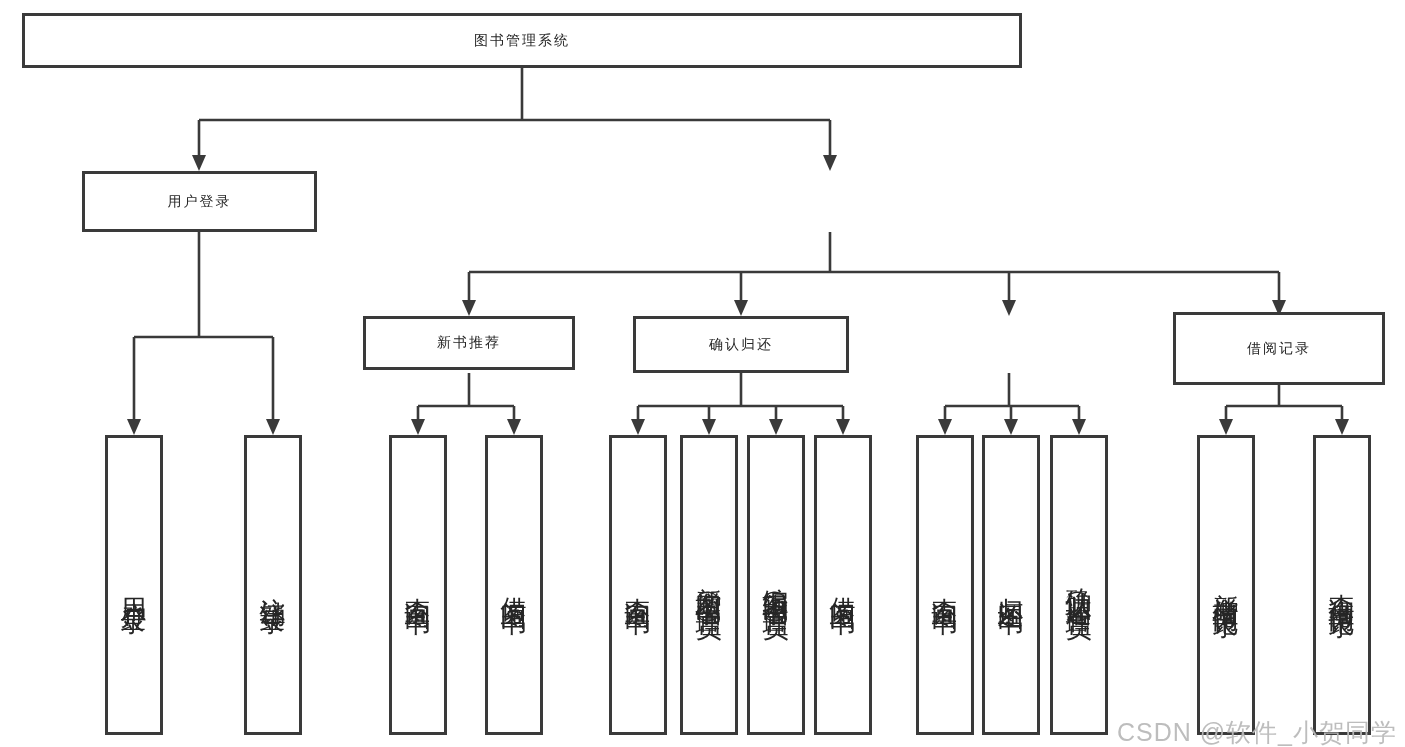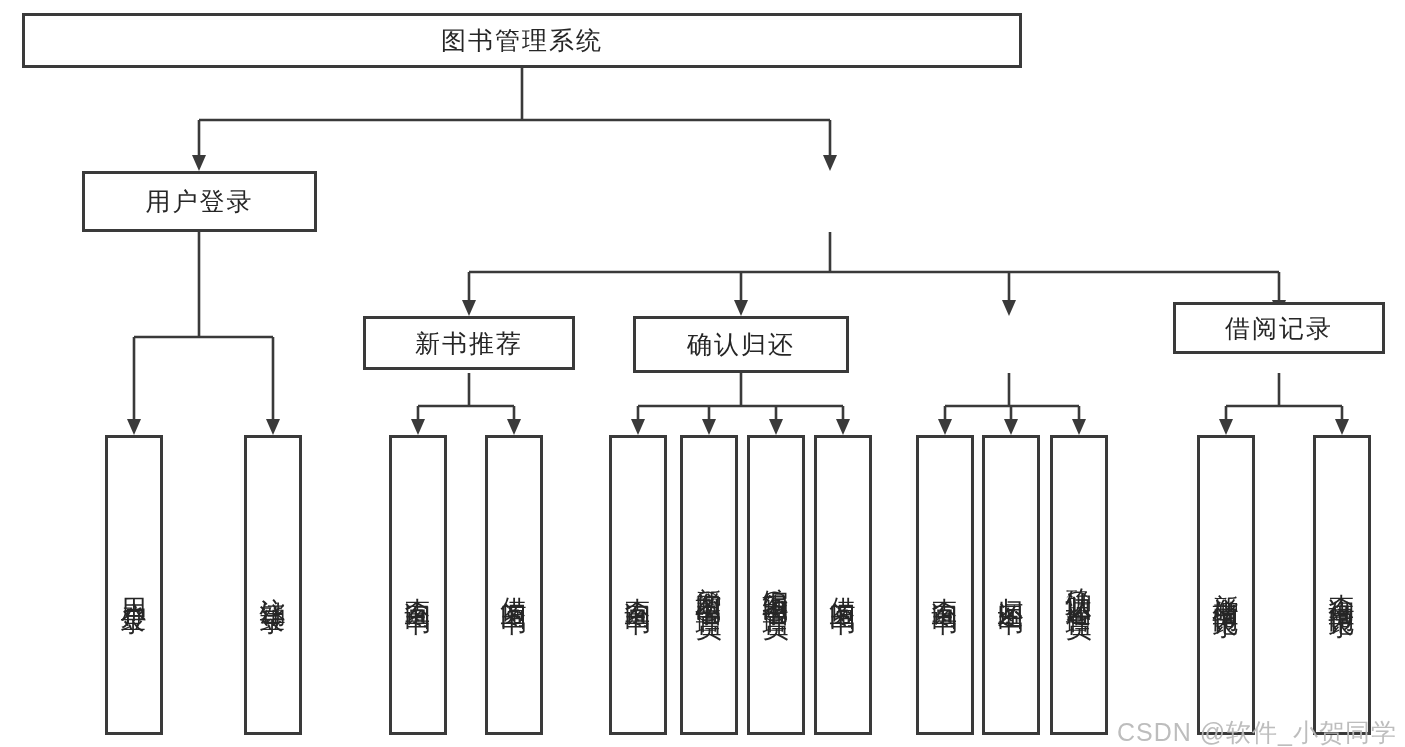--- a/index.html
+++ b/index.html
@@ -34,21 +34,21 @@
     position: absolute;
     box-sizing: border-box;
     border: 3px solid #3a3a3a;
     background: #ffffff;
     display: flex;
     align-items: center;
     justify-content: center;
     color: #262626;
   }
   .box.h span {
-    font-size: 25px;
+    font-size: 14px;
     letter-spacing: 2px;
     white-space: nowrap;
   }
   .box.v span {
     writing-mode: vertical-rl;
     font-size: 26px;
     letter-spacing: 4px;
     line-height: 1;
   }
   .watermark {
@@ -110,21 +110,21 @@
   <div class="box h" style="left:82px;top:171px;width:235px;height:61px">
     <span>用户登录</span>
   </div>
 
   <div class="box h" style="left:363px;top:316px;width:212px;height:54px">
     <span>新书推荐</span>
   </div>
   <div class="box h" style="left:633px;top:316px;width:216px;height:57px">
     <span>确认归还</span>
   </div>
-  <div class="box h" style="left:1173px;top:302px;width:212px;height:52px">
+  <div class="box h" style="left:1173px;top:312px;width:212px;height:73px">
     <span>借阅记录</span>
   </div>
 
   <div class="box v" style="left:105px;top:435px;width:58px;height:300px">
     <span>用户登录</span>
   </div>
   <div class="box v" style="left:244px;top:435px;width:58px;height:300px">
     <span>注销登录</span>
   </div>
 

